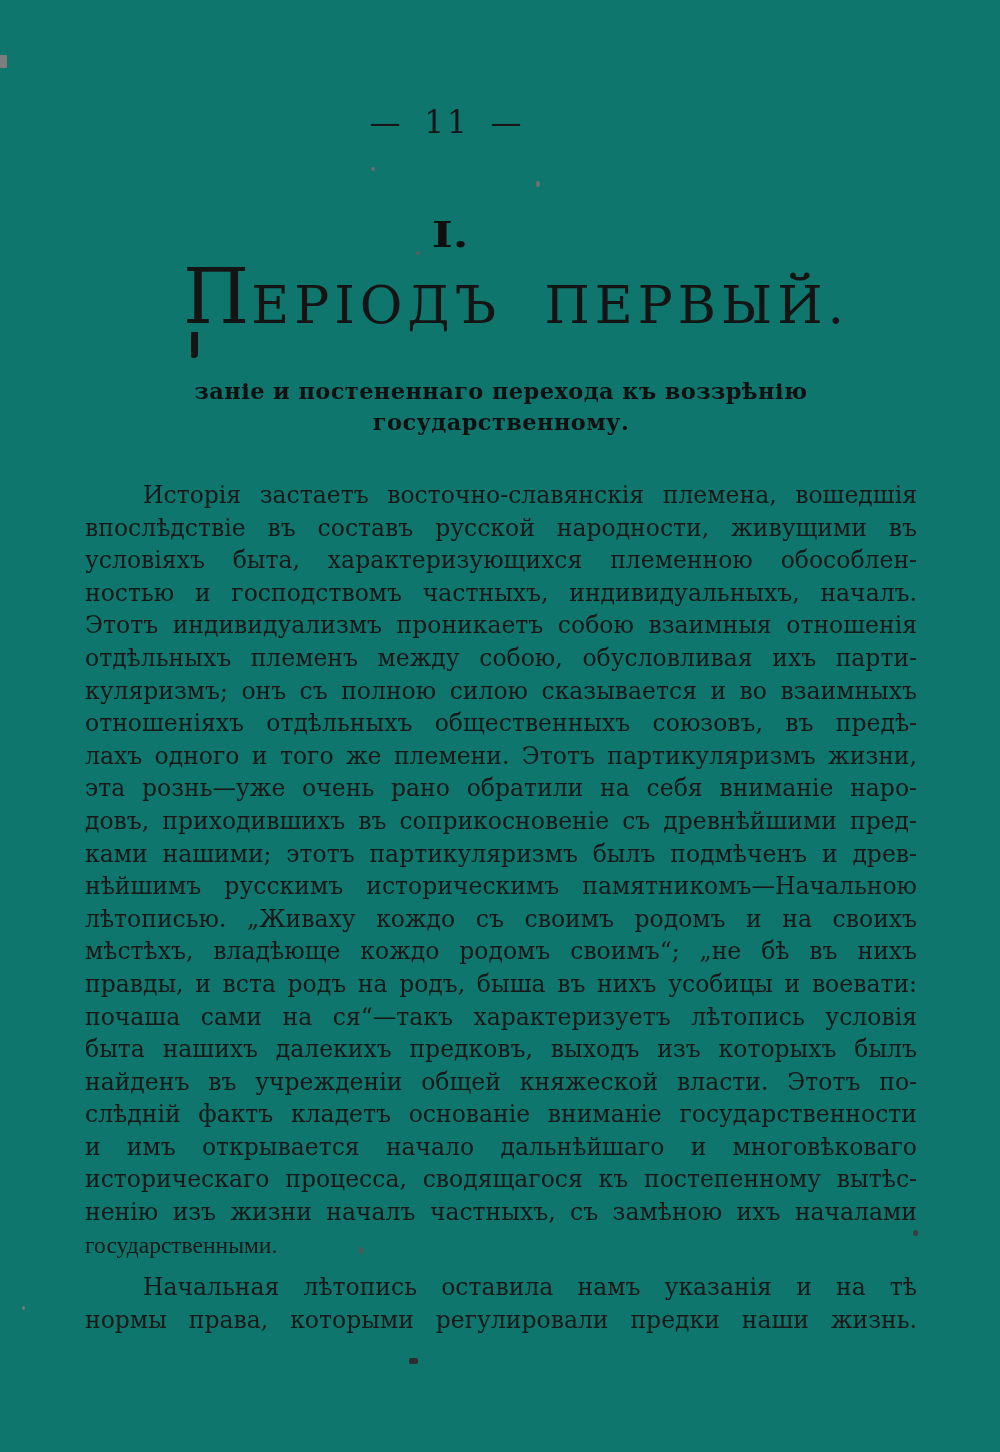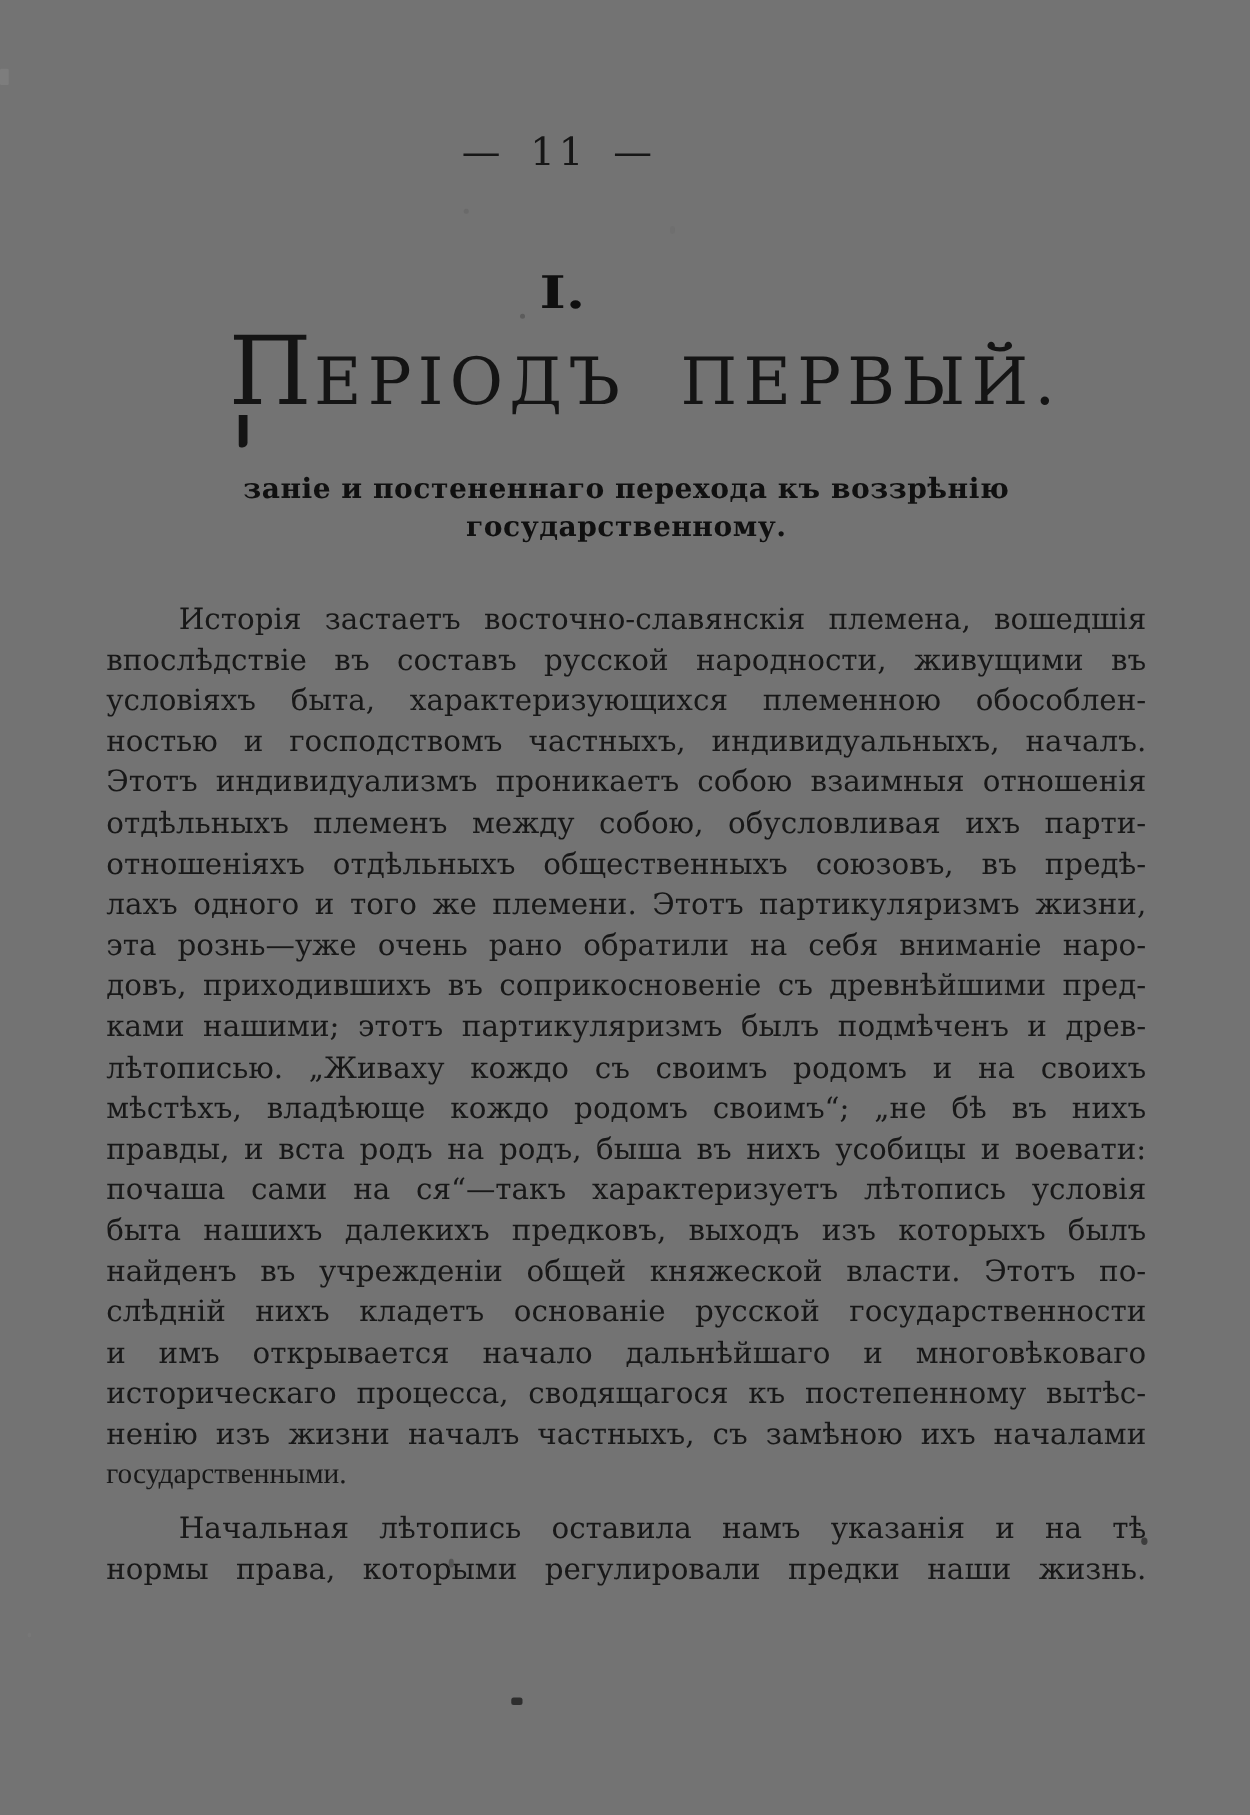--- a/index.html
+++ b/index.html
@@ -4,21 +4,21 @@
 <style>
   html, body {
     margin: 0;
     padding: 0;
     background: #fbfaf7;
   }
   .page {
     position: relative;
     width: 1000px;
     height: 1452px;
-    background: #737373;
+    background: #0f766e;
     overflow: hidden;
     font-family: "DejaVu Serif", serif;
     color: #1b1b1b;
   }
   .pagenum {
     position: absolute;
     top: 104px;
     left: 0;
     width: 894px;
     text-align: center;
@@ -120,32 +120,34 @@
     </div>
 
   <div class="bodytext">
       <div class="paragraph">
         <div class="line indent">Исторія застаетъ восточно-славянскія племена, вошедшія</div>
         <div class="line">впослѣдствіе въ составъ русской народности, живущими въ</div>
         <div class="line">условіяхъ быта, характеризующихся племенною обособлен-</div>
         <div class="line">ностью и господствомъ частныхъ, индивидуальныхъ, началъ.</div>
         <div class="line">Этотъ индивидуализмъ проникаетъ собою взаимныя отношенія</div>
         <div class="line">отдѣльныхъ племенъ между собою, обусловливая ихъ парти-</div>
+        <div class="line">куляризмъ; онъ съ полною силою сказывается и во взаимныхъ</div>
         <div class="line">отношеніяхъ отдѣльныхъ общественныхъ союзовъ, въ предѣ-</div>
         <div class="line">лахъ одного и того же племени. Этотъ партикуляризмъ жизни,</div>
         <div class="line">эта рознь—уже очень рано обратили на себя вниманіе наро-</div>
         <div class="line">довъ, приходившихъ въ соприкосновеніе съ древнѣйшими пред-</div>
         <div class="line">ками нашими; этотъ партикуляризмъ былъ подмѣченъ и древ-</div>
+        <div class="line">нѣйшимъ русскимъ историческимъ памятникомъ—Начальною</div>
         <div class="line">лѣтописью. „Живаху кождо съ своимъ родомъ и на своихъ</div>
         <div class="line">мѣстѣхъ, владѣюще кождо родомъ своимъ“; „не бѣ въ нихъ</div>
         <div class="line">правды, и вста родъ на родъ, быша въ нихъ усобицы и воевати:</div>
         <div class="line">почаша сами на ся“—такъ характеризуетъ лѣтопись условія</div>
         <div class="line">быта нашихъ далекихъ предковъ, выходъ изъ которыхъ былъ</div>
         <div class="line">найденъ въ учрежденіи общей княжеской власти. Этотъ по-</div>
-        <div class="line">слѣдній нихъ кладетъ основаніе русской государственности</div>
+        <div class="line">слѣдній фактъ кладетъ основаніе вниманіе государственности</div>
         <div class="line">и имъ открывается начало дальнѣйшаго и многовѣковаго</div>
         <div class="line">историческаго процесса, сводящагося къ постепенному вытѣс-</div>
         <div class="line">ненію изъ жизни началъ частныхъ, съ замѣною ихъ началами</div>
         <div class="line no-just">государственными.</div>
       </div>
       <div class="paragraph">
         <div class="line indent">Начальная лѣтопись оставила намъ указанія и на тѣ</div>
         <div class="line">нормы права, которыми регулировали предки наши жизнь.</div>
       </div>
     </div>

